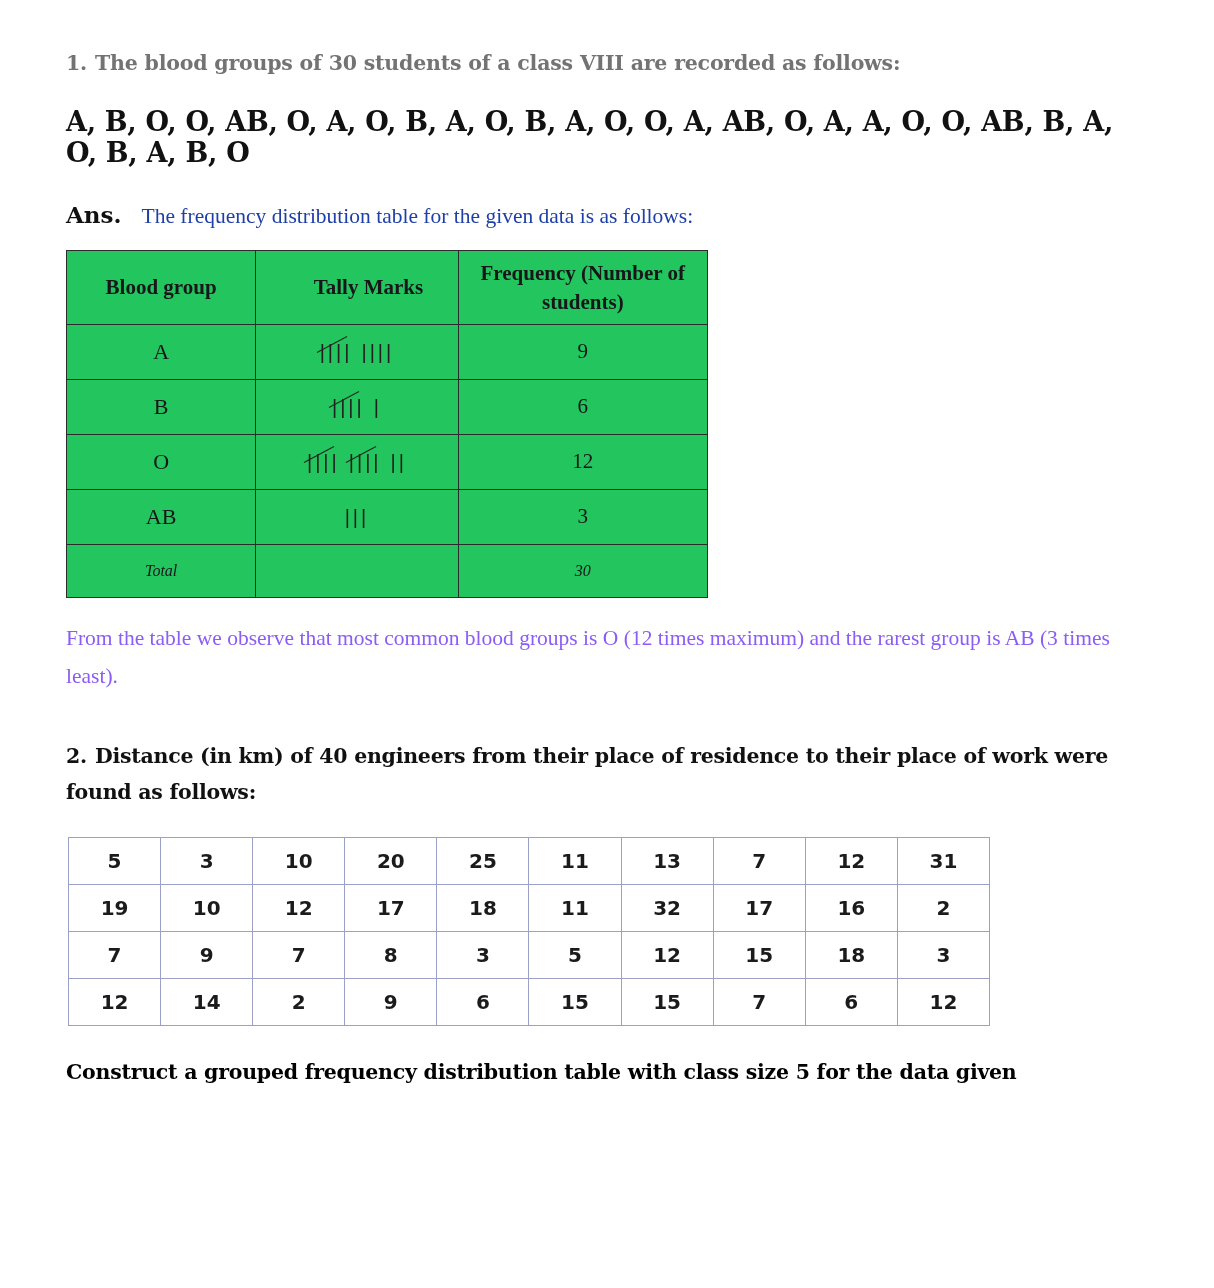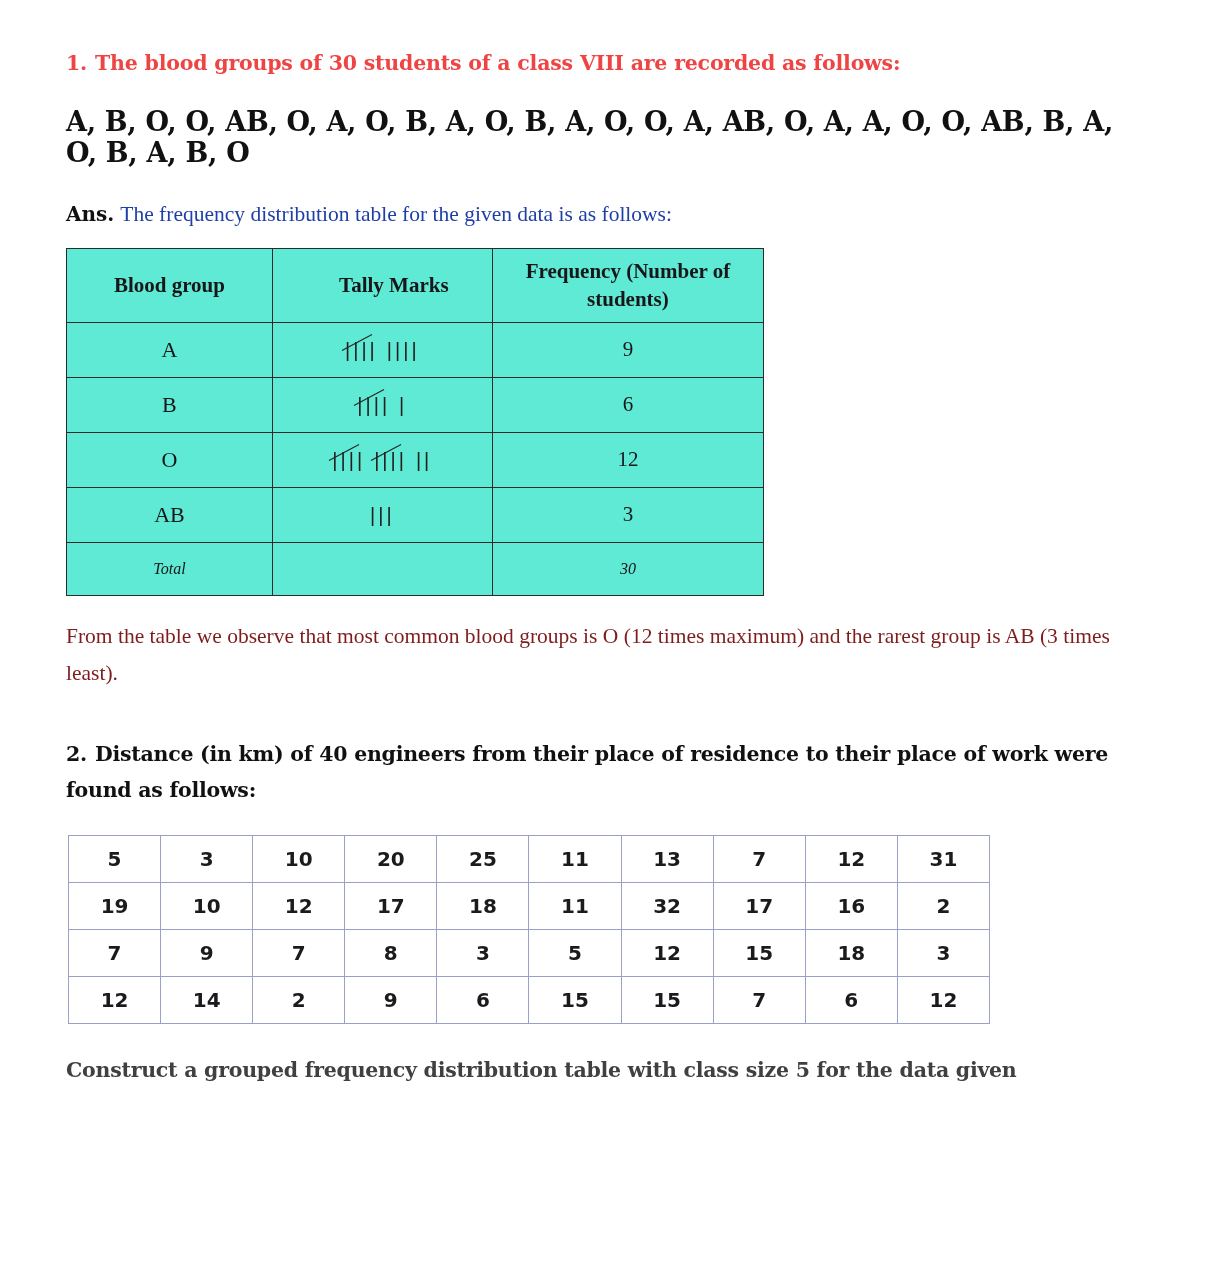--- a/index.html
+++ b/index.html
@@ -21,21 +21,21 @@
     box-sizing: border-box;
   }
   .content {
     padding: 48px 66px 10px 66px;
   }
   
   .q-line {
     font-family: "DejaVu Serif", serif;
     font-weight: bold;
     font-size: 20.5px;
-    color: #ef4444;
+    color: #737373;
     letter-spacing: -0.2px;
     line-height: 1.55;
     margin: 0 0 26px 0;
   }
   .q-num {
     display: inline-block;
     margin-right: 8px;
   }
   .data-line {
     font-family: "DejaVu Serif", serif;
@@ -59,38 +59,38 @@
   .ans-line {
     font-size: 21.5px;
     color: #1f3fa8;
     margin: 0 0 18px 0;
     line-height: 1.5;
   }
   .ans-label {
     font-family: "DejaVu Serif", serif;
     font-weight: bold;
     color: #111111;
-    font-size: 20px;
-    margin-right: 6px;
+    font-size: 23px;
+    margin-right: 20px;
   }
   .ans-obs {
     font-size: 21.5px;
-    color: #7f1d1d;
+    color: #8b5cf6;
     line-height: 1.75;
     margin: 22px 0 0 0;
     max-width: 1090px;
   }
   
   .freq-wrap {
     margin: 10px 0 0 0;
   }
   table.freq {
     border-collapse: collapse;
-    width: 698px;
-    background: #5eead4;
+    width: 642px;
+    background: #22c55e;
   }
   table.freq td, table.freq th {
     border: 1.6px solid #2b2b2b;
     font-family: "Liberation Serif", serif;
     font-size: 21px;
     color: #17171a;
     text-align: center;
     padding: 4px 6px;
     font-weight: normal;
   }
@@ -159,21 +159,21 @@
     font-family: "DejaVu Sans", sans-serif;
     font-weight: bold;
     font-size: 20px;
     color: #1b1b1b;
     background: #ffffff;
   }
   .bottom-line {
     font-family: "DejaVu Serif", serif;
     font-weight: bold;
     font-size: 20.5px;
-    color: #404040;
+    color: #000000;
     letter-spacing: -0.25px;
     margin: 34px 0 4px 0;
   }
   .spacer-lg { height: 44px; }
 </style>
 </head>
 <body>
 
 <div class="page">
   <div class="content">

